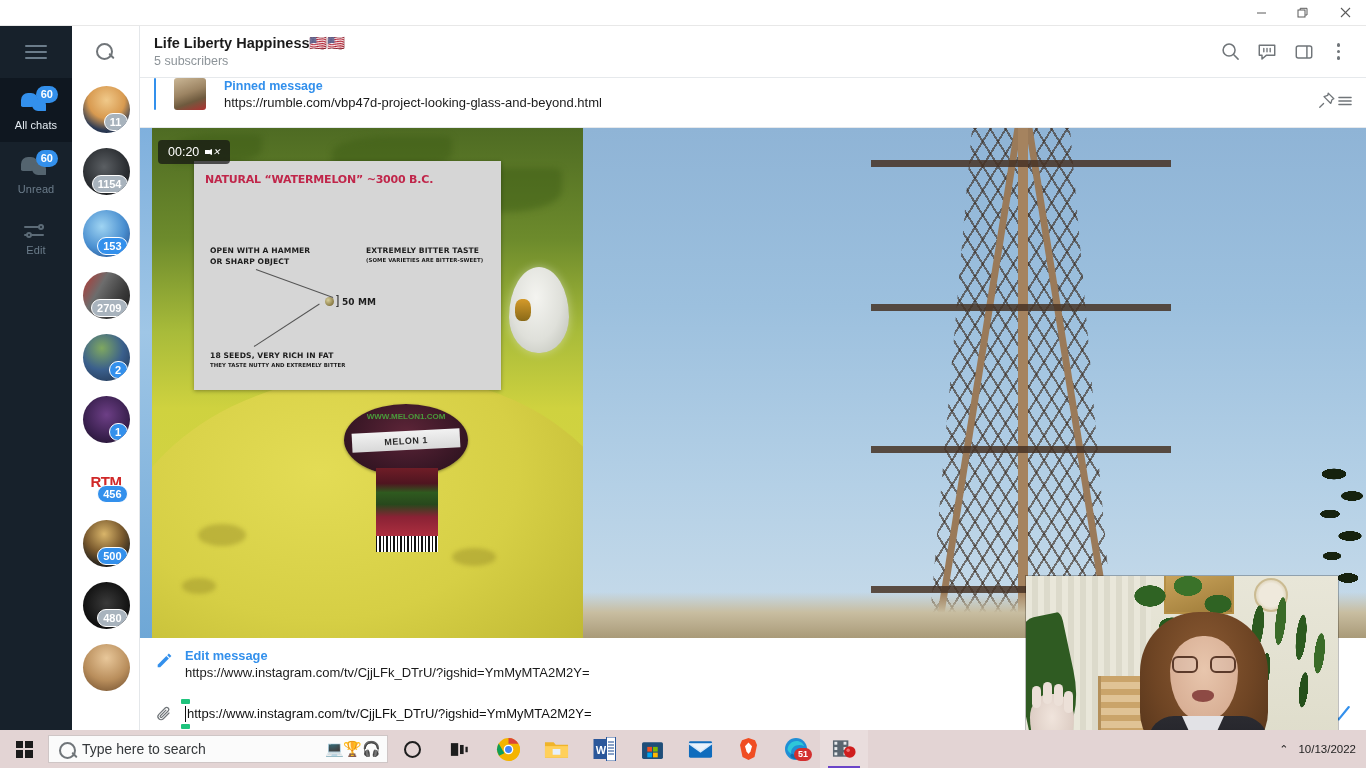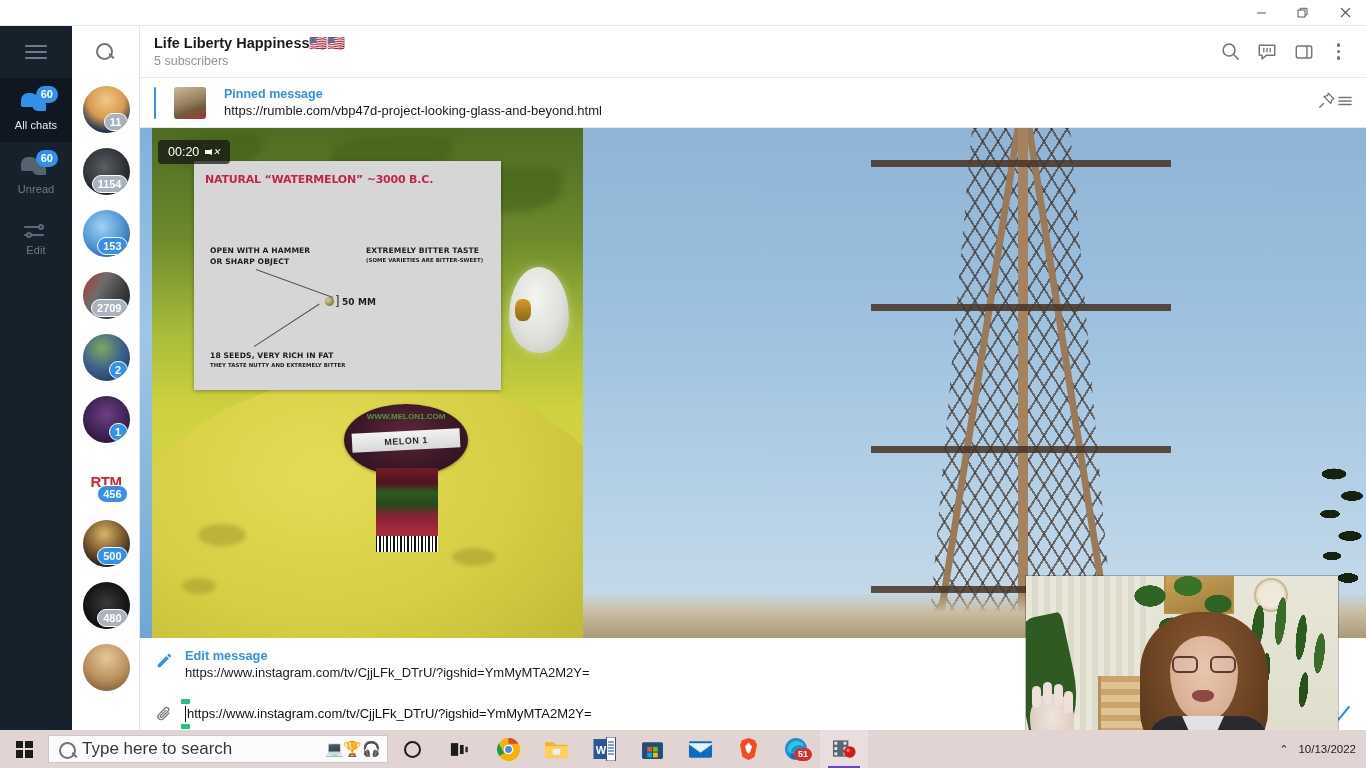--- a/index.html
+++ b/index.html
@@ -102,21 +102,21 @@
   }
   .ch-title { font-size: 14.5px; font-weight: bold; color: #1b1b1b; line-height: 17px; }
   .ch-sub { font-size: 12.5px; color: #8d9499; line-height: 16px; margin-top: 1px; }
   .ch-actions { margin-left: auto; display: flex; align-items: center; gap: 17px; padding-right: 6px; }
   .hicon { color: #707579; display: flex; align-items: center; justify-content: center; cursor: pointer; }
   .dots3 { display: flex; flex-direction: column; gap: 3px; align-items: center; padding: 3px 6px; }
   .dots3 i { width: 3.5px; height: 3.5px; border-radius: 50%; background: #707579; display: block; }
 
   .pinned {
     height: 50px; border-bottom: 1px solid #e6e9ec;
-    display: flex; align-items: center; padding: 0 14px; gap: 18px;
+    display: flex; padding: 0 14px; gap: 18px;
   }
   .pin-bar { width: 2px; height: 32px; background: #3390ec; border-radius: 1px; flex: 0 0 auto; }
   .pin-thumb {
     width: 32px; height: 32px; flex: 0 0 auto; border-radius: 3px; overflow: hidden;
     background: linear-gradient(160deg,#cbb796 0%,#9c8463 45%,#6e5a3e 70%,#b03030 100%);
   }
   .pin-text { min-width: 0; }
   .pin-title { font-size: 12.5px; font-weight: bold; color: #3390ec; line-height: 16px; }
   .pin-sub { font-size: 13px; color: #1b1b1b; line-height: 17px; white-space: nowrap; }
   .pin-right { margin-left: auto; display: flex; align-items: center; gap: 2px; color: #707579; }
@@ -379,21 +379,21 @@
     background: #e3d4d4;
     display: flex; align-items: center;
   }
   .tb-start { width: 48px; height: 38px; display: flex; align-items: center; justify-content: center; }
   .winlogo { width: 17px; height: 17px; display: grid; grid-template-columns: 1fr 1fr; grid-template-rows: 1fr 1fr; gap: 2px; }
   .winlogo i { background: #1a1a1a; display: block; }
   .tb-search {
     width: 340px; height: 28px; background: #fbfbfb; border: 1px solid #cfc6c6;
     display: flex; align-items: center; gap: 8px; padding: 0 6px 0 10px; position: relative;
   }
-  .tb-search-text { font-size: 17px; color: #35383b; }
+  .tb-search-text { font-size: 14px; color: #35383b; }
   .tb-search-emo { margin-left: auto; display: flex; align-items: center; gap: 1px; font-size: 15px; }
   .tb-icon {
     width: 48px; height: 38px; display: flex; align-items: center; justify-content: center;
     position: relative; cursor: pointer;
   }
   .tb-icon.active { background: rgba(255,255,255,.22); }
   .tb-icon.active::after {
     content: ''; position: absolute; left: 8px; right: 8px; bottom: 0; height: 2px; background: #6b44c8;
   }
   .tb-badge {

